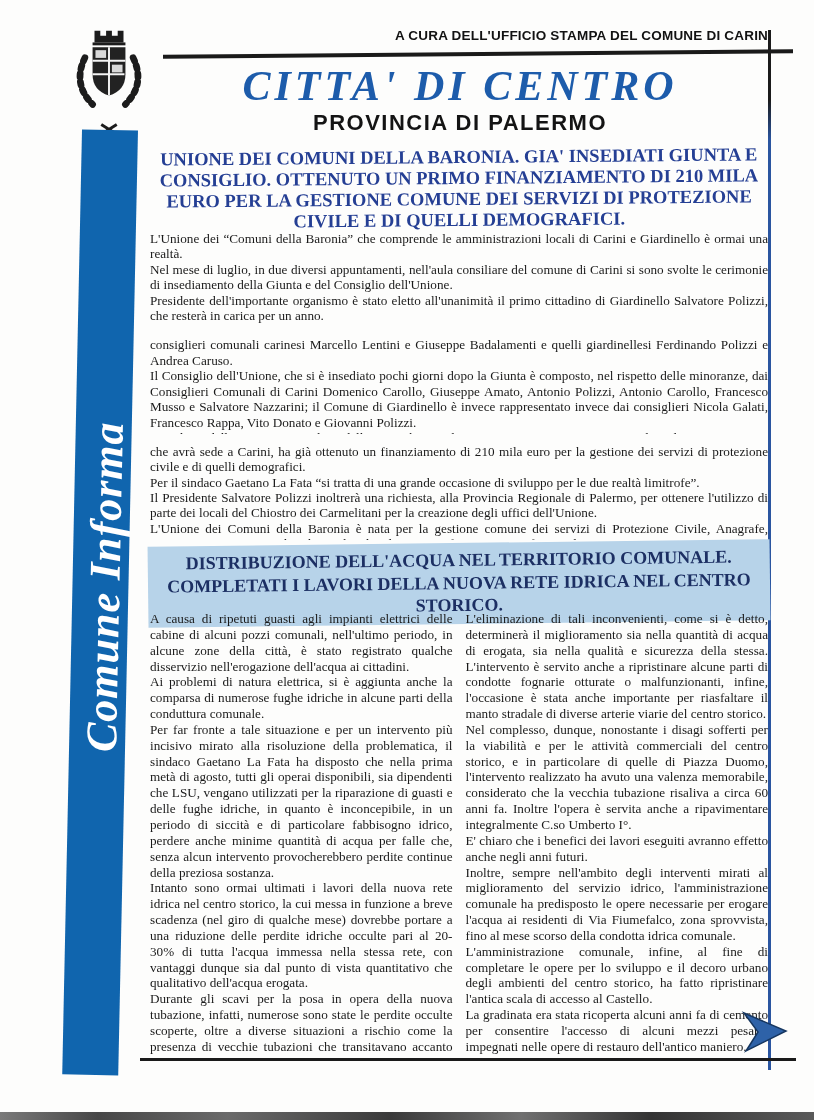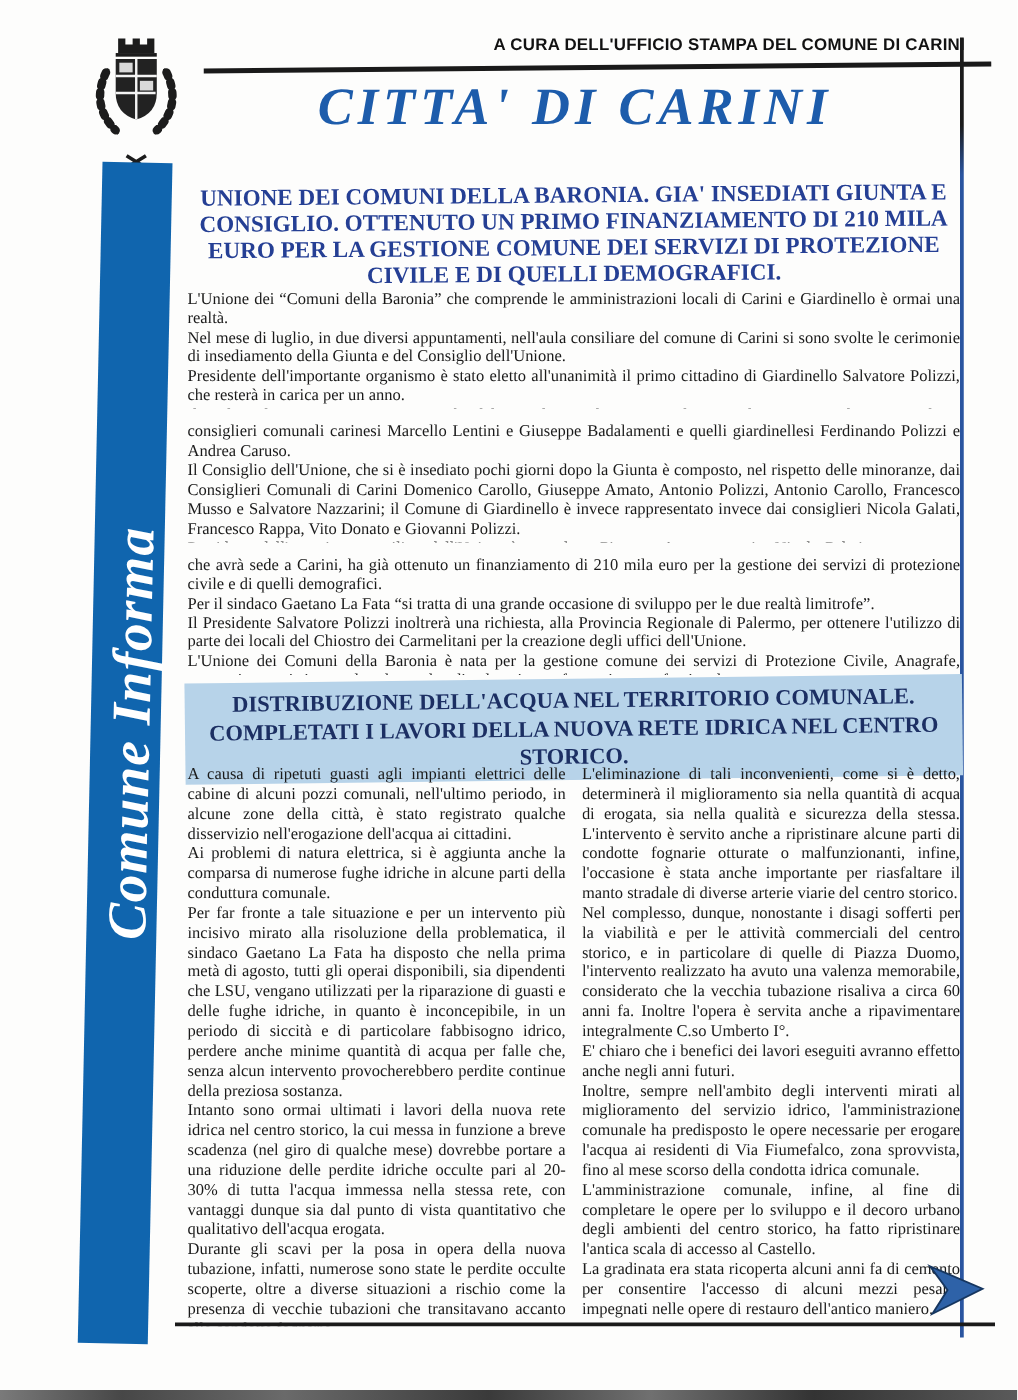--- a/index.html
+++ b/index.html
@@ -94,21 +94,22 @@
     <path d="M73 30 q15 30 -8 54" stroke="#1c1c1c" stroke-width="2" fill="none"></path>
     <path d="M75 33 q13 27 -8 48" stroke="#1c1c1c" stroke-width="7" stroke-dasharray="3.5 5" stroke-linecap="round" fill="none"></path>
 
     <path d="M42 102 l16 10 m0 -10 l-16 10" stroke="#1c1c1c" stroke-width="3" fill="none"></path>
   </svg>
 
   <div class="credit">A CURA DELL'UFFICIO STAMPA DEL COMUNE DI CARINI</div>
   <div class="header-rule"></div>
   <div class="right-rule"></div>
 
-  <h1 class="title">CITTA' DI CARINI</h1>
+  <h1 class="title">CITTA' DI CENTRO</h1>
+  <div class="subtitle">PROVINCIA DI PALERMO</div>
 
   <div class="sidebar">
     <div class="sidebar-label-wrap">
       <span class="sidebar-label">Comune Informa</span>
     </div>
   </div>
 
   <h2 class="headline1">UNIONE DEI COMUNI DELLA BARONIA. GIA' INSEDIATI GIUNTA E CONSIGLIO. OTTENUTO UN PRIMO FINANZIAMENTO DI 210 MILA EURO PER LA GESTIONE COMUNE DEI SERVIZI DI PROTEZIONE CIVILE E DI QUELLI DEMOGRAFICI.</h2>
   <div class="cols art1-cols">
     <div class="col">L'Unione dei “Comuni della Baronia” che comprende le amministrazioni locali di Carini e Giardinello è ormai una realtà.

